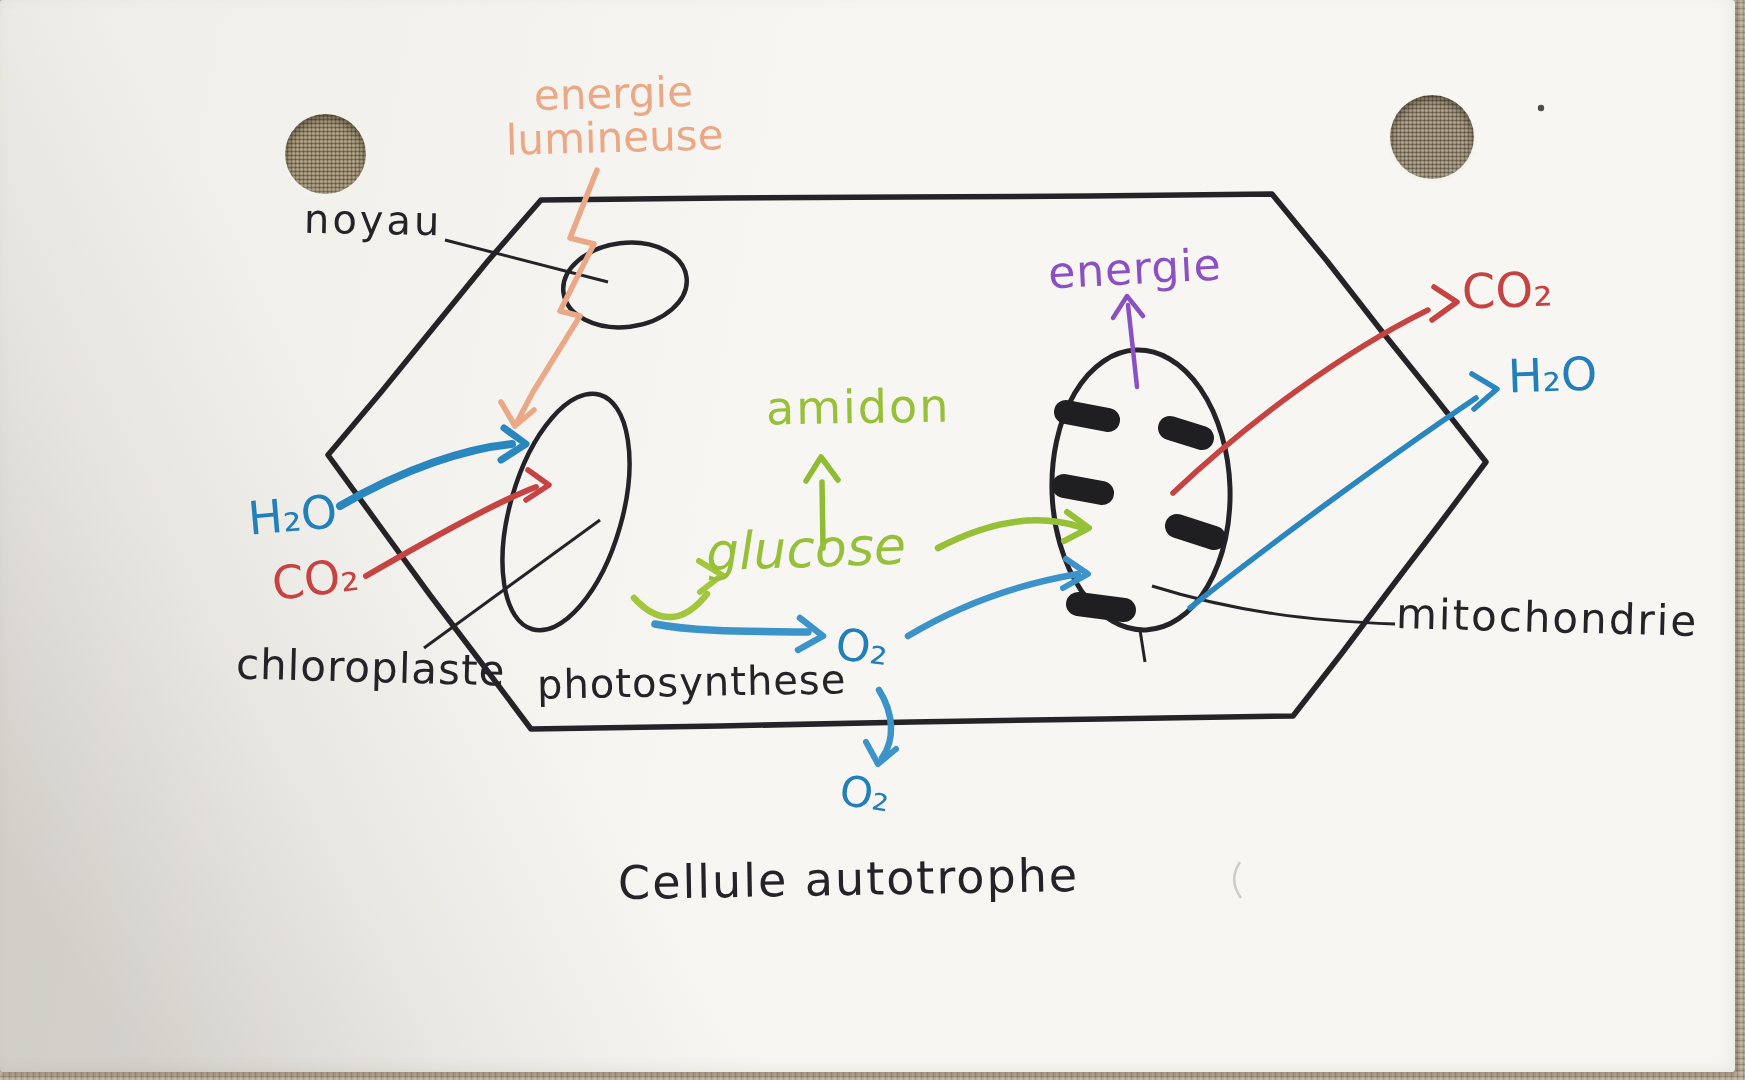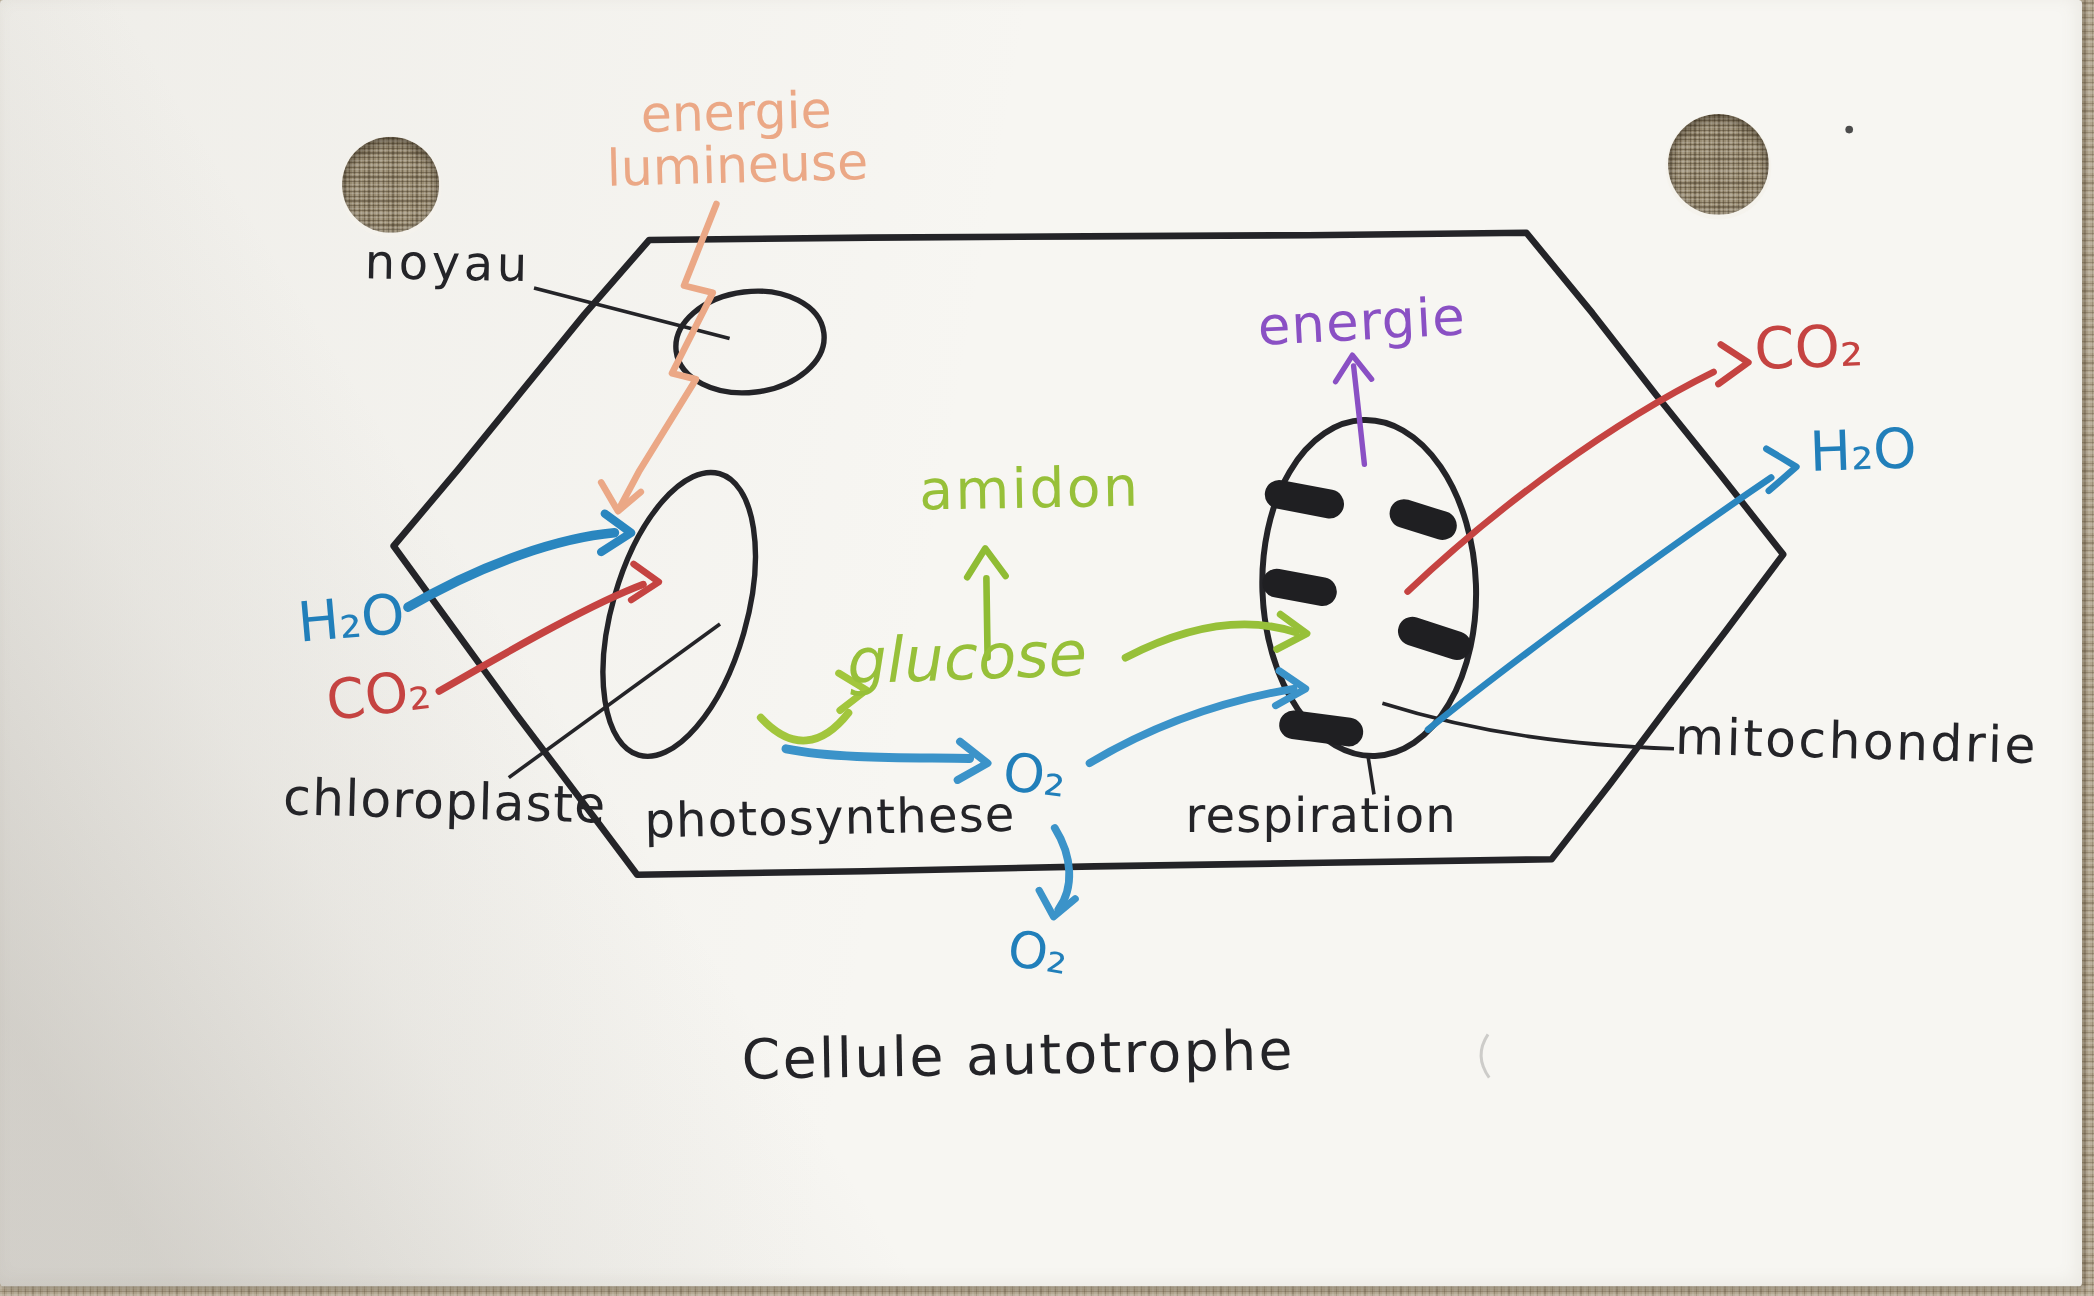--- a/index.html
+++ b/index.html
@@ -144,21 +144,20 @@
   <div class="lbl c-ink" style="left:236px;top:646px;font-size:42px;letter-spacing:1px;transform:rotate(1.5deg);">chloroplaste</div>
 
   <div class="lbl c-ink" style="left:537px;top:662px;font-size:40px;letter-spacing:1px;transform:rotate(-1deg);">photosynthese</div>
 
   <div class="lbl c-green" style="left:766px;top:384px;font-size:46px;letter-spacing:2px;transform:rotate(-1deg);">amidon</div>
 
   <div class="lbl c-green" style="left:706px;top:522px;font-size:52px;font-style:italic;transform:rotate(-2deg);">glucose</div>
 
   <div class="lbl c-blue" style="left:836px;top:624px;font-size:44px;transform:rotate(7deg);">O₂</div>
 
-  <div class="lbl c-ink" style="left:988px;top:660px;font-size:40px;letter-spacing:1px;">respiration</div>
 
   <div class="lbl c-purple" style="left:1048px;top:246px;font-size:44px;letter-spacing:1px;transform:rotate(-3deg);">energie</div>
 
   <div class="lbl c-red" style="left:1462px;top:266px;font-size:48px;transform:rotate(-2deg);">CO₂</div>
 
   <div class="lbl c-blue" style="left:1508px;top:352px;font-size:46px;transform:rotate(-2deg);">H₂O</div>
 
   <div class="lbl c-ink" style="left:1396px;top:596px;font-size:42px;letter-spacing:2px;transform:rotate(1.5deg);">mitochondrie</div>
 
   <div class="lbl c-blue" style="left:840px;top:772px;font-size:42px;transform:rotate(9deg);">O₂</div>

